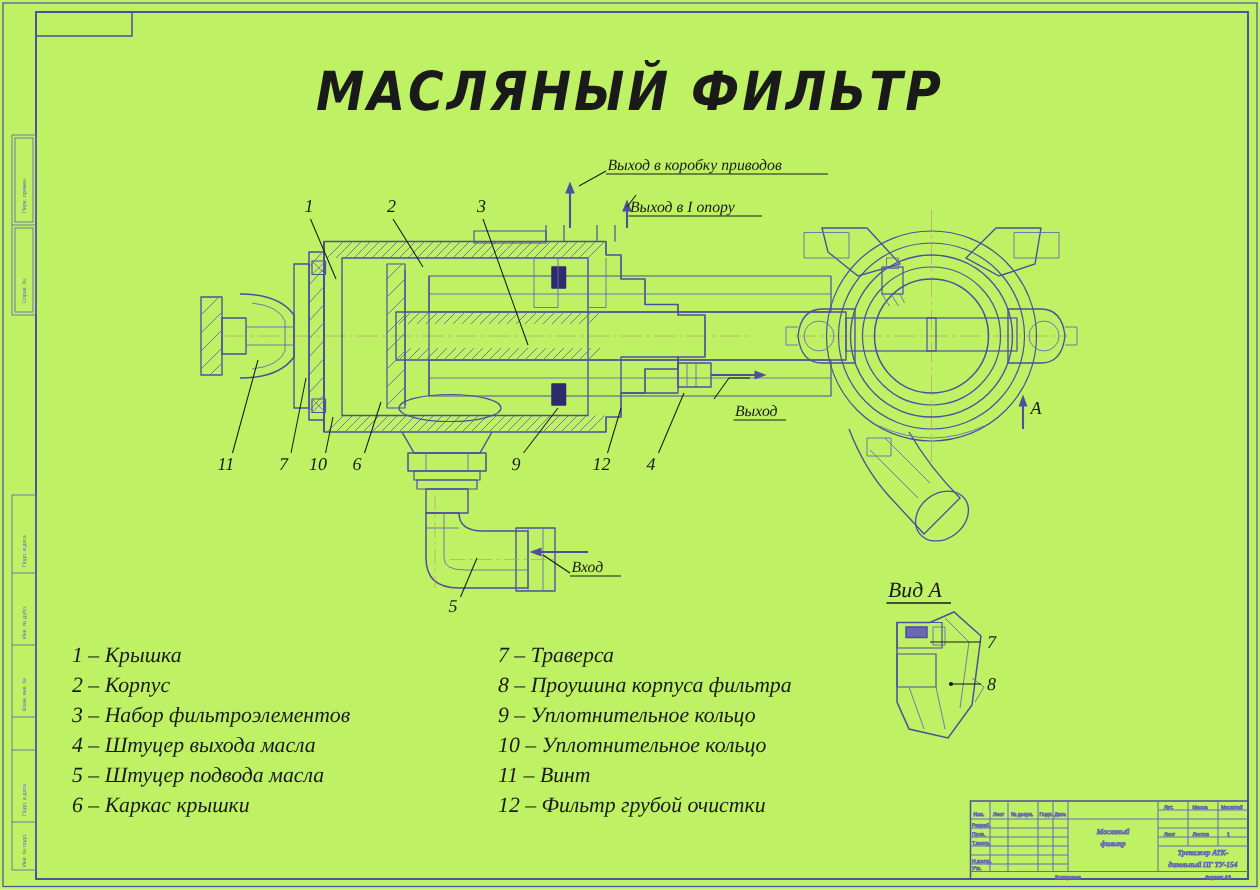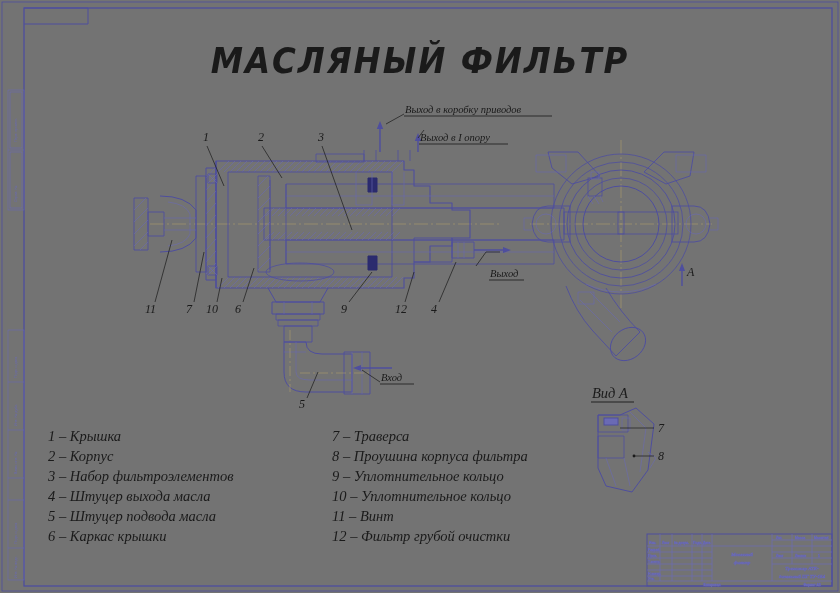--- a/index.html
+++ b/index.html
@@ -9,21 +9,21 @@
   body {
     width: 840px; height: 593px;
     position: relative;
     overflow: hidden;
     font-family: "DejaVu Sans", sans-serif;
   }
   #sheet {
     position: absolute;
     left: 0; top: 0;
     width: 840px; height: 593px;
-    background: #737373;
+    background: #bef264;
   }
   svg { display: block; }
   .ink      { stroke: #4e4e9e; fill: none; }
   .ink-thin { stroke: #6a6ab4; fill: none; stroke-width: .6; }
   .blk      { stroke: #1a1a1a; fill: none; }
   text      { fill: #1a1a1a; }
   .title-txt {
     font-family: "DejaVu Sans Condensed", "Liberation Sans", sans-serif;
     font-style: italic;
     font-weight: 700;

